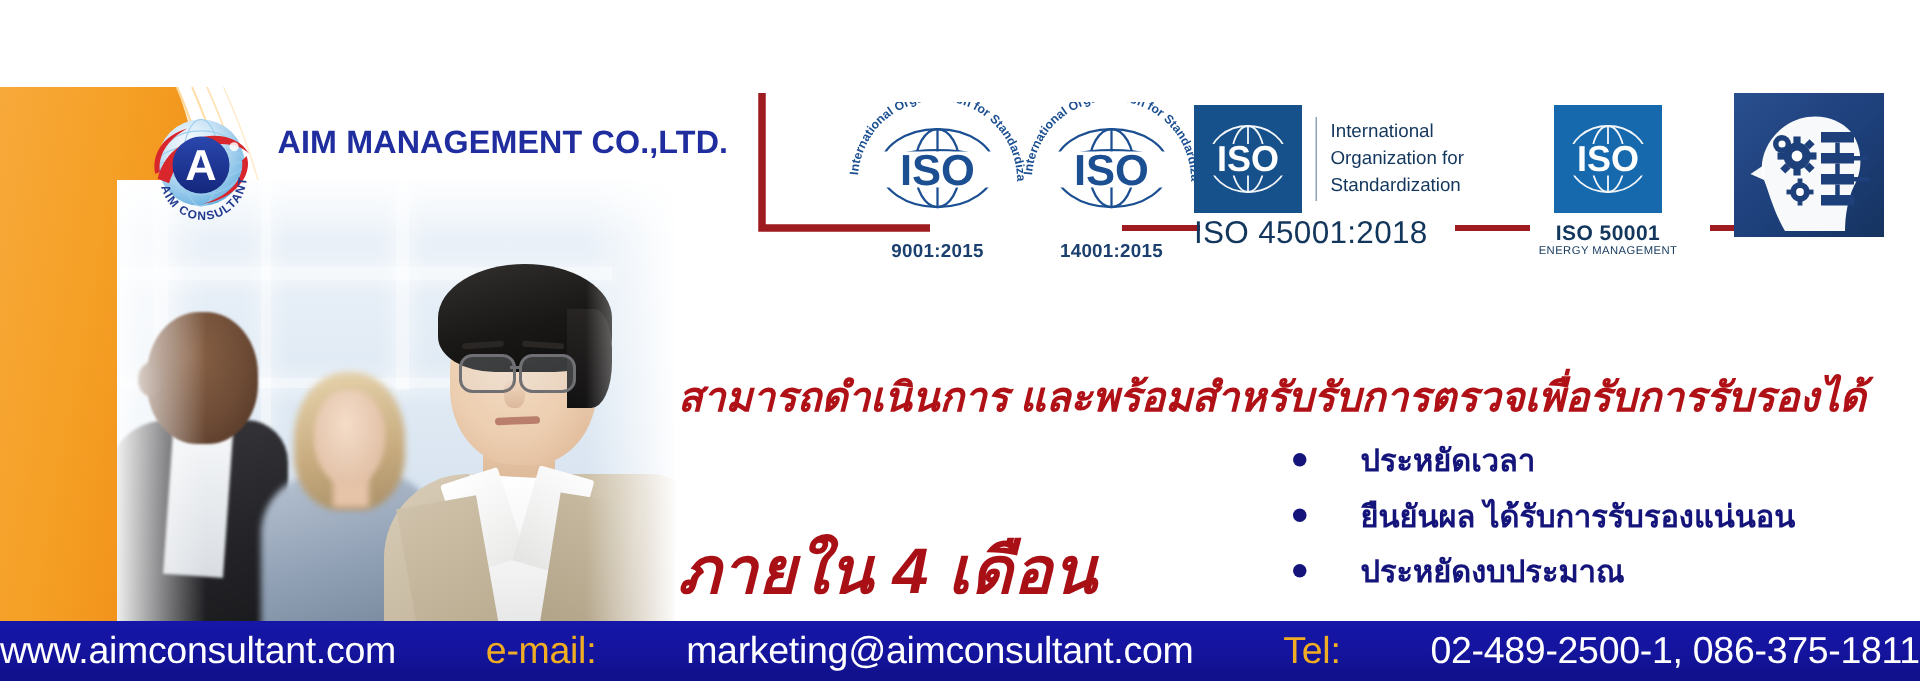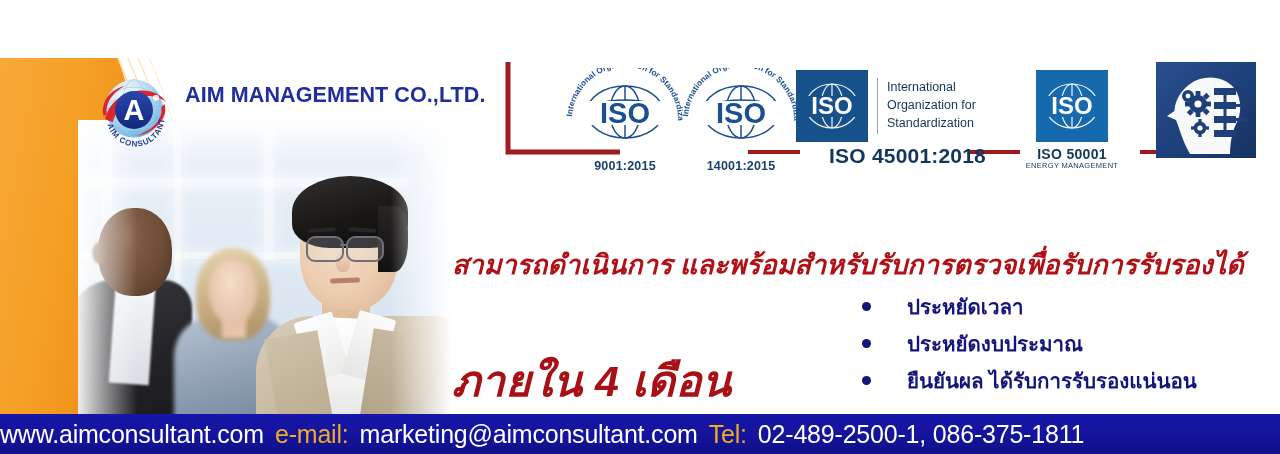--- a/index.html
+++ b/index.html
@@ -233,21 +233,21 @@
     width:9px;height:9px;border-radius:50%;background:#14147a;flex:0 0 auto;
   }
   .bullet-text{
     color:#14147a;font-size:20.5px;font-weight:bold;margin-left:36px;white-space:nowrap;
   }
 
   
   .footer{
     position:absolute;left:0;bottom:0;width:1280px;height:40px;
     background:linear-gradient(180deg,#1616a8 0%,#14149e 50%,#101089 100%);
-    z-index:8;display:flex;align-items:center;justify-content:flex-start;
+    z-index:8;display:flex;align-items:center;justify-content:space-between;
     white-space:nowrap;
   }
   .f-white{color:#ffffff;font-size:25px;letter-spacing:-.2px;}
   .f-gold{color:#f0ac22;font-size:25px;letter-spacing:-.2px;}
   .f-sp{display:inline-block;width:11px;}
 </style>
 </head>
 <body>
 
 <div class="banner">
@@ -409,21 +409,21 @@
           <rect x="6" y="26" width="60" height="21" fill="#17518c"></rect>
           <text x="36" y="44" font-family="'Liberation Sans',sans-serif" font-size="24" font-weight="bold" fill="#ffffff" text-anchor="middle">ISO</text>
         </svg>
         <div style="width:1px;height:56px;background:#8fa2b6;margin:0 9px;"></div>
         <div class="iso-sq-text">
           <div>International</div>
           <div>Organization for</div>
           <div>Standardization</div>
         </div>
       </div>
-      <div class="iso-45-cap" style="text-align:right;font-weight:bold;">ISO 45001:2018</div>
+      <div class="iso-45-cap" style="text-align:left;">ISO 45001:2018</div>
     </div>
 
     
     <div class="iso-cert" style="left:520px;top:14px;width:104px;">
       <svg width="104" height="72" viewBox="0 0 104 72" xmlns="http://www.w3.org/2000/svg">
         <rect x="16" y="0" width="72" height="72" fill="#1769ad"></rect>
         <g stroke="#ffffff" stroke-width="1.2" fill="none" opacity=".95">
           <ellipse cx="52" cy="36" rx="26" ry="22"></ellipse>
           <ellipse cx="52" cy="36" rx="26" ry="9"></ellipse>
           <ellipse cx="52" cy="36" rx="11" ry="22"></ellipse>
@@ -491,25 +491,25 @@
   <div class="red-head">สามารถดำเนินการ และพร้อมสำหรับรับการตรวจเพื่อรับการรับรองได้</div>
   <div class="blue-head">ภายใน 4 เดือน</div>
 
   <div class="bullets">
     <div class="bullet-row">
       <span class="bullet-dot"></span>
       <span class="bullet-text">ประหยัดเวลา</span>
     </div>
     <div class="bullet-row">
       <span class="bullet-dot"></span>
-      <span class="bullet-text">ประหยัดงบประมาณ</span>
+      <span class="bullet-text">ยืนยันผล ได้รับการรับรองแน่นอน</span>
     </div>
     <div class="bullet-row">
       <span class="bullet-dot"></span>
-      <span class="bullet-text">ยืนยันผล ได้รับการรับรองแน่นอน</span>
+      <span class="bullet-text">ประหยัดงบประมาณ</span>
     </div>
   </div>
 
   <div class="footer">
     <span class="f-white">www.aimconsultant.com</span>
     <span class="f-sp"></span>
     <span class="f-gold">e-mail:</span>
     <span class="f-sp"></span>
     <span class="f-white">marketing@aimconsultant.com</span>
     <span class="f-sp"></span>

